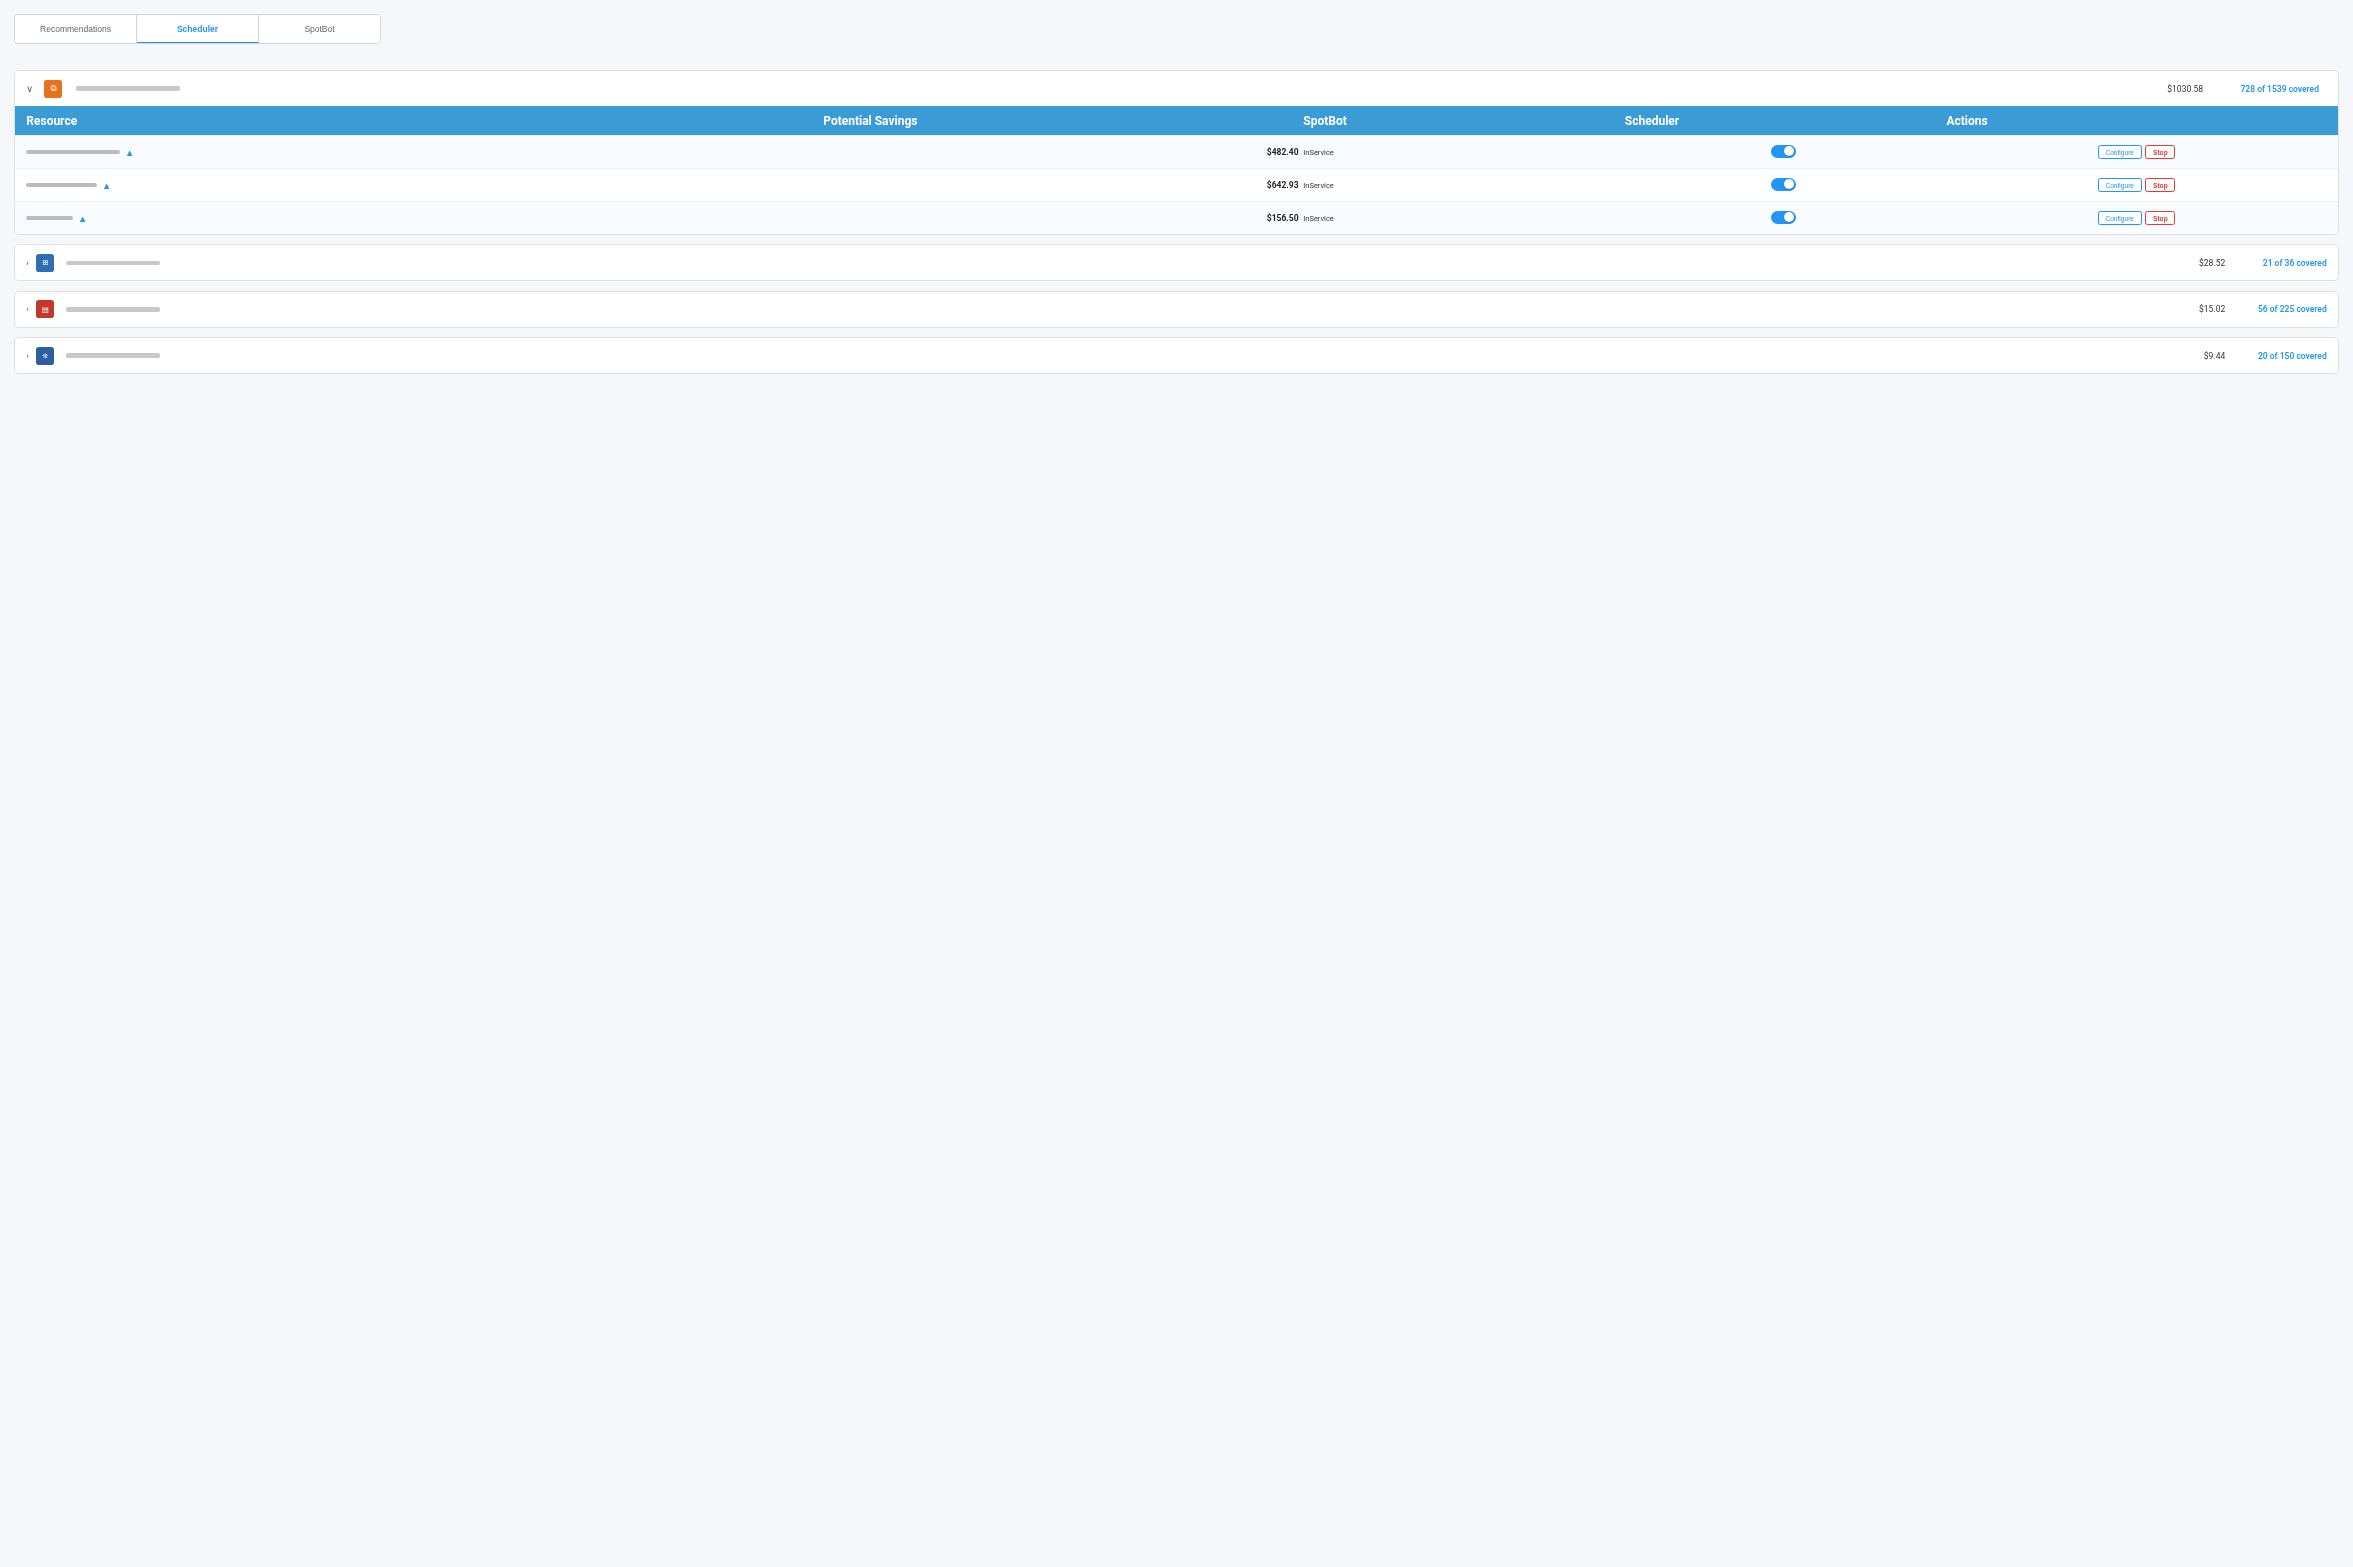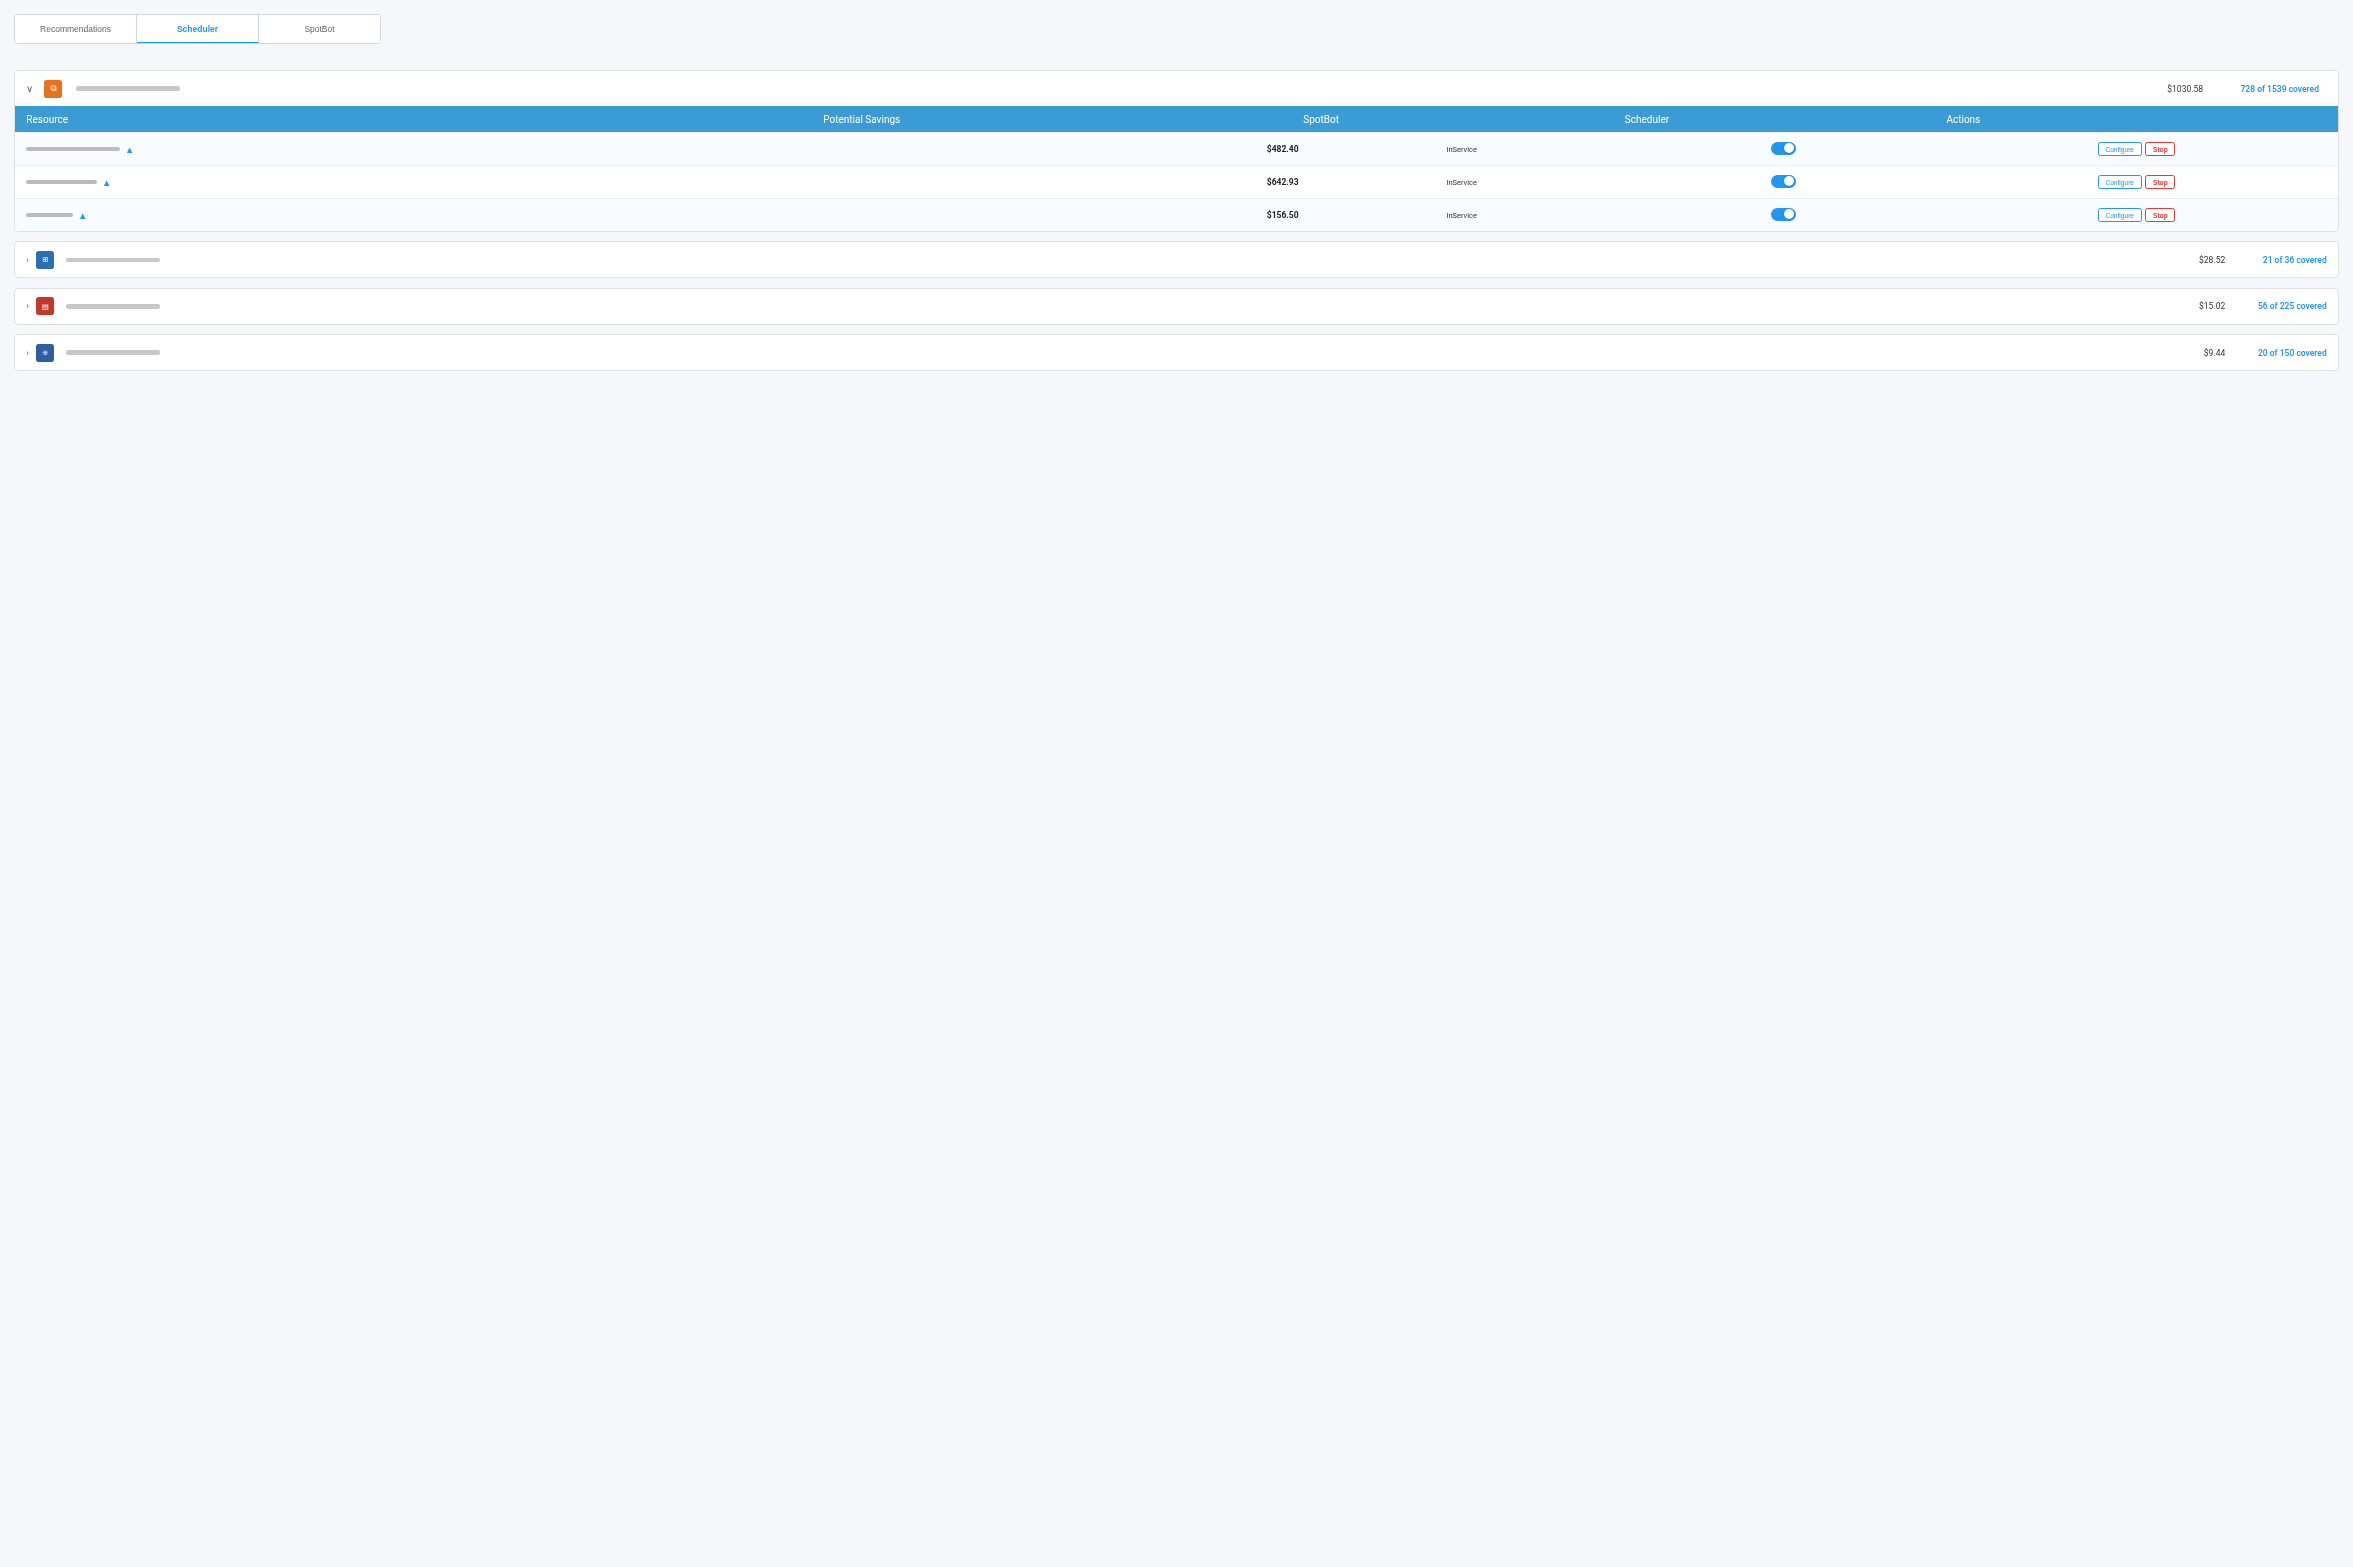--- a/index.html
+++ b/index.html
@@ -103,22 +103,22 @@
     
     .table-header {
       display: grid;
       grid-template-columns: 2.5fr 1.5fr 1fr 1fr 1.2fr;
       background: #3a9bd5;
       padding: 7.5px 11.3px;
       gap: 4.7px;
     }
     .th {
       color: #fff;
-      font-weight: 400;
-      font-size: 10px;
+      font-weight: 700;
+      font-size: 12px;
     }
     .th:not(:first-child) { text-align: left; }
 
     
     .table-row {
       display: grid;
       grid-template-columns: 2.5fr 1.5fr 1fr 1fr 1.2fr;
       padding: 8.5px 11.3px;
       border-top: 0.5px solid #eee;
       align-items: center;
@@ -147,21 +147,20 @@
       font-size: 9.4px;
     }
 
     .savings {
       font-weight: 700;
       font-size: 8.5px;
       color: #222;
       text-align: right;
     }
     .status {
-      text-align: center;
       font-size: 7.5px;
       color: #333;
     }
     .scheduler-cell {
       text-align: center;
     }
 
     
     .toggle {
       display: inline-block;

